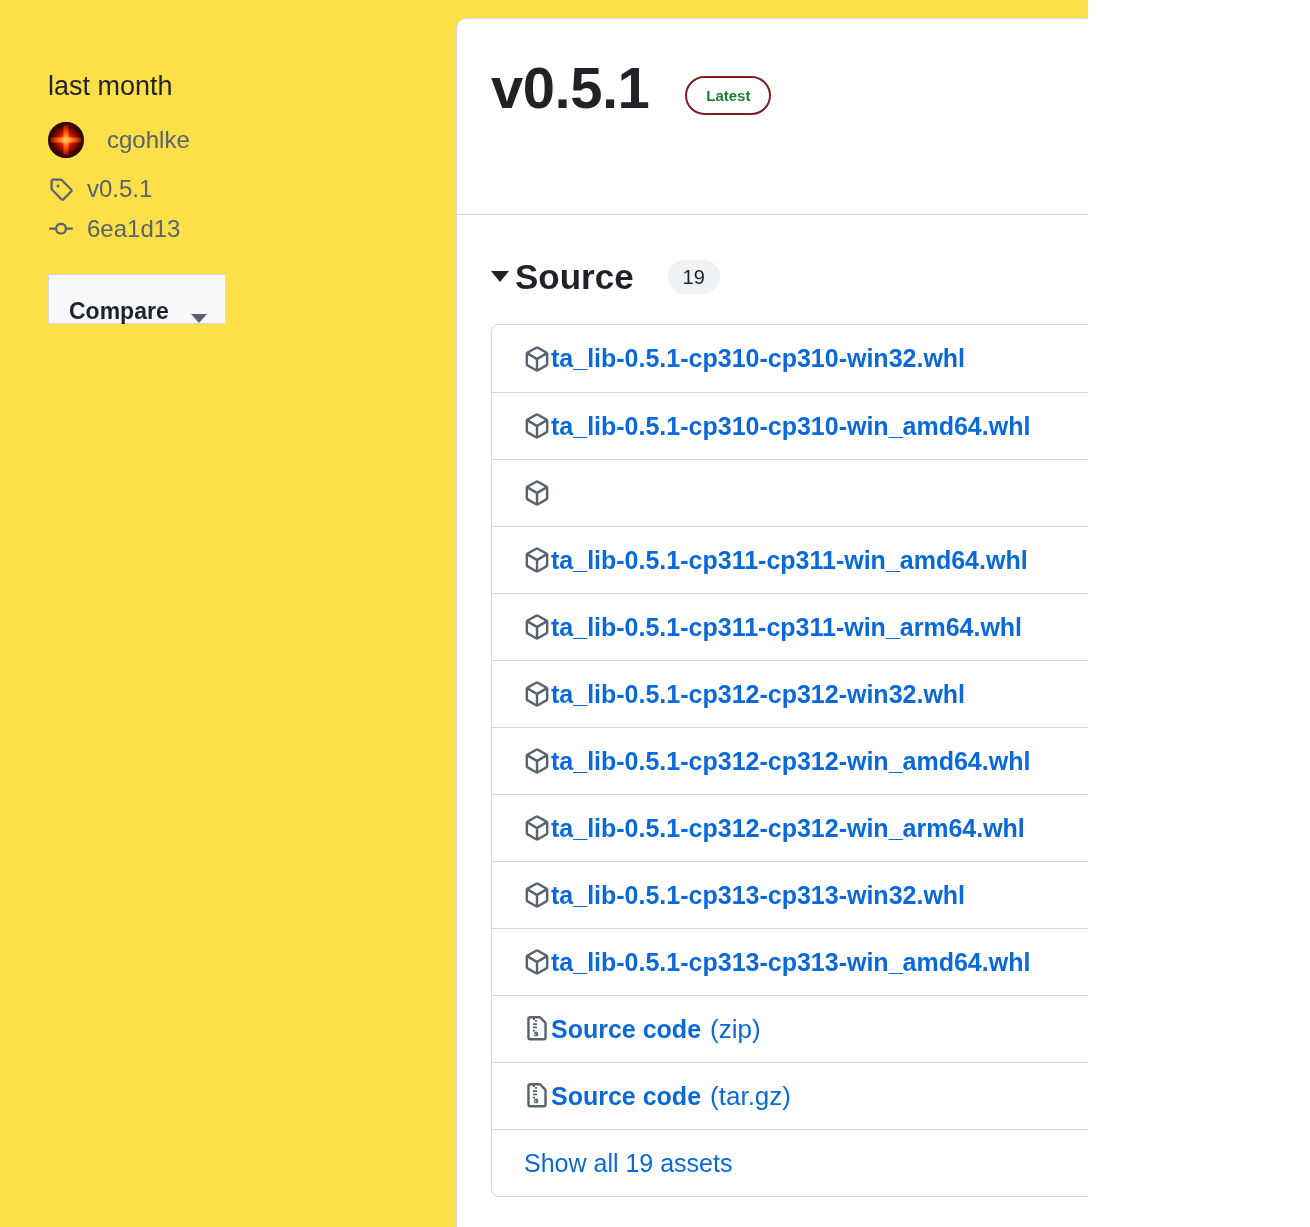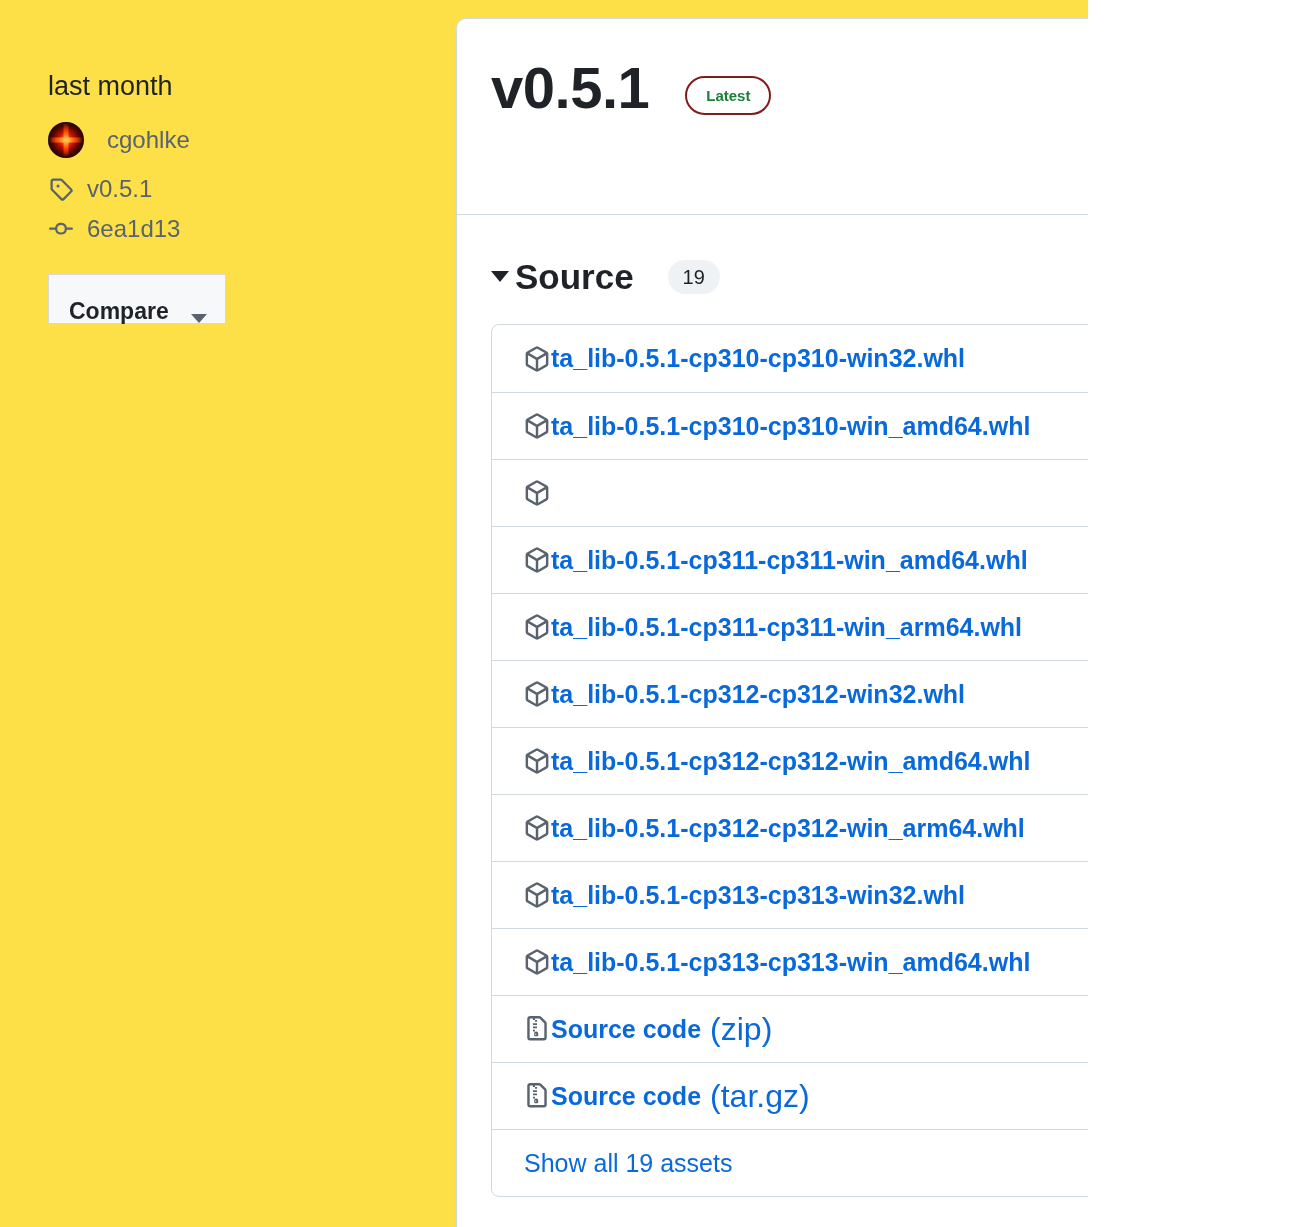--- a/index.html
+++ b/index.html
@@ -222,21 +222,21 @@
     margin-right: 1px;
   }
   .asset-link {
     font-size: 25px;
     font-weight: bold;
     color: #0969da;
     line-height: 1;
     white-space: nowrap;
   }
   .asset-suffix {
-    font-size: 32px;
+    font-size: 26px;
     font-weight: normal;
     color: #0969da;
     line-height: 1;
     margin-left: 9px;
     white-space: nowrap;
   }
   .show-all-row {
     display: flex;
     align-items: center;
     height: 67px;

